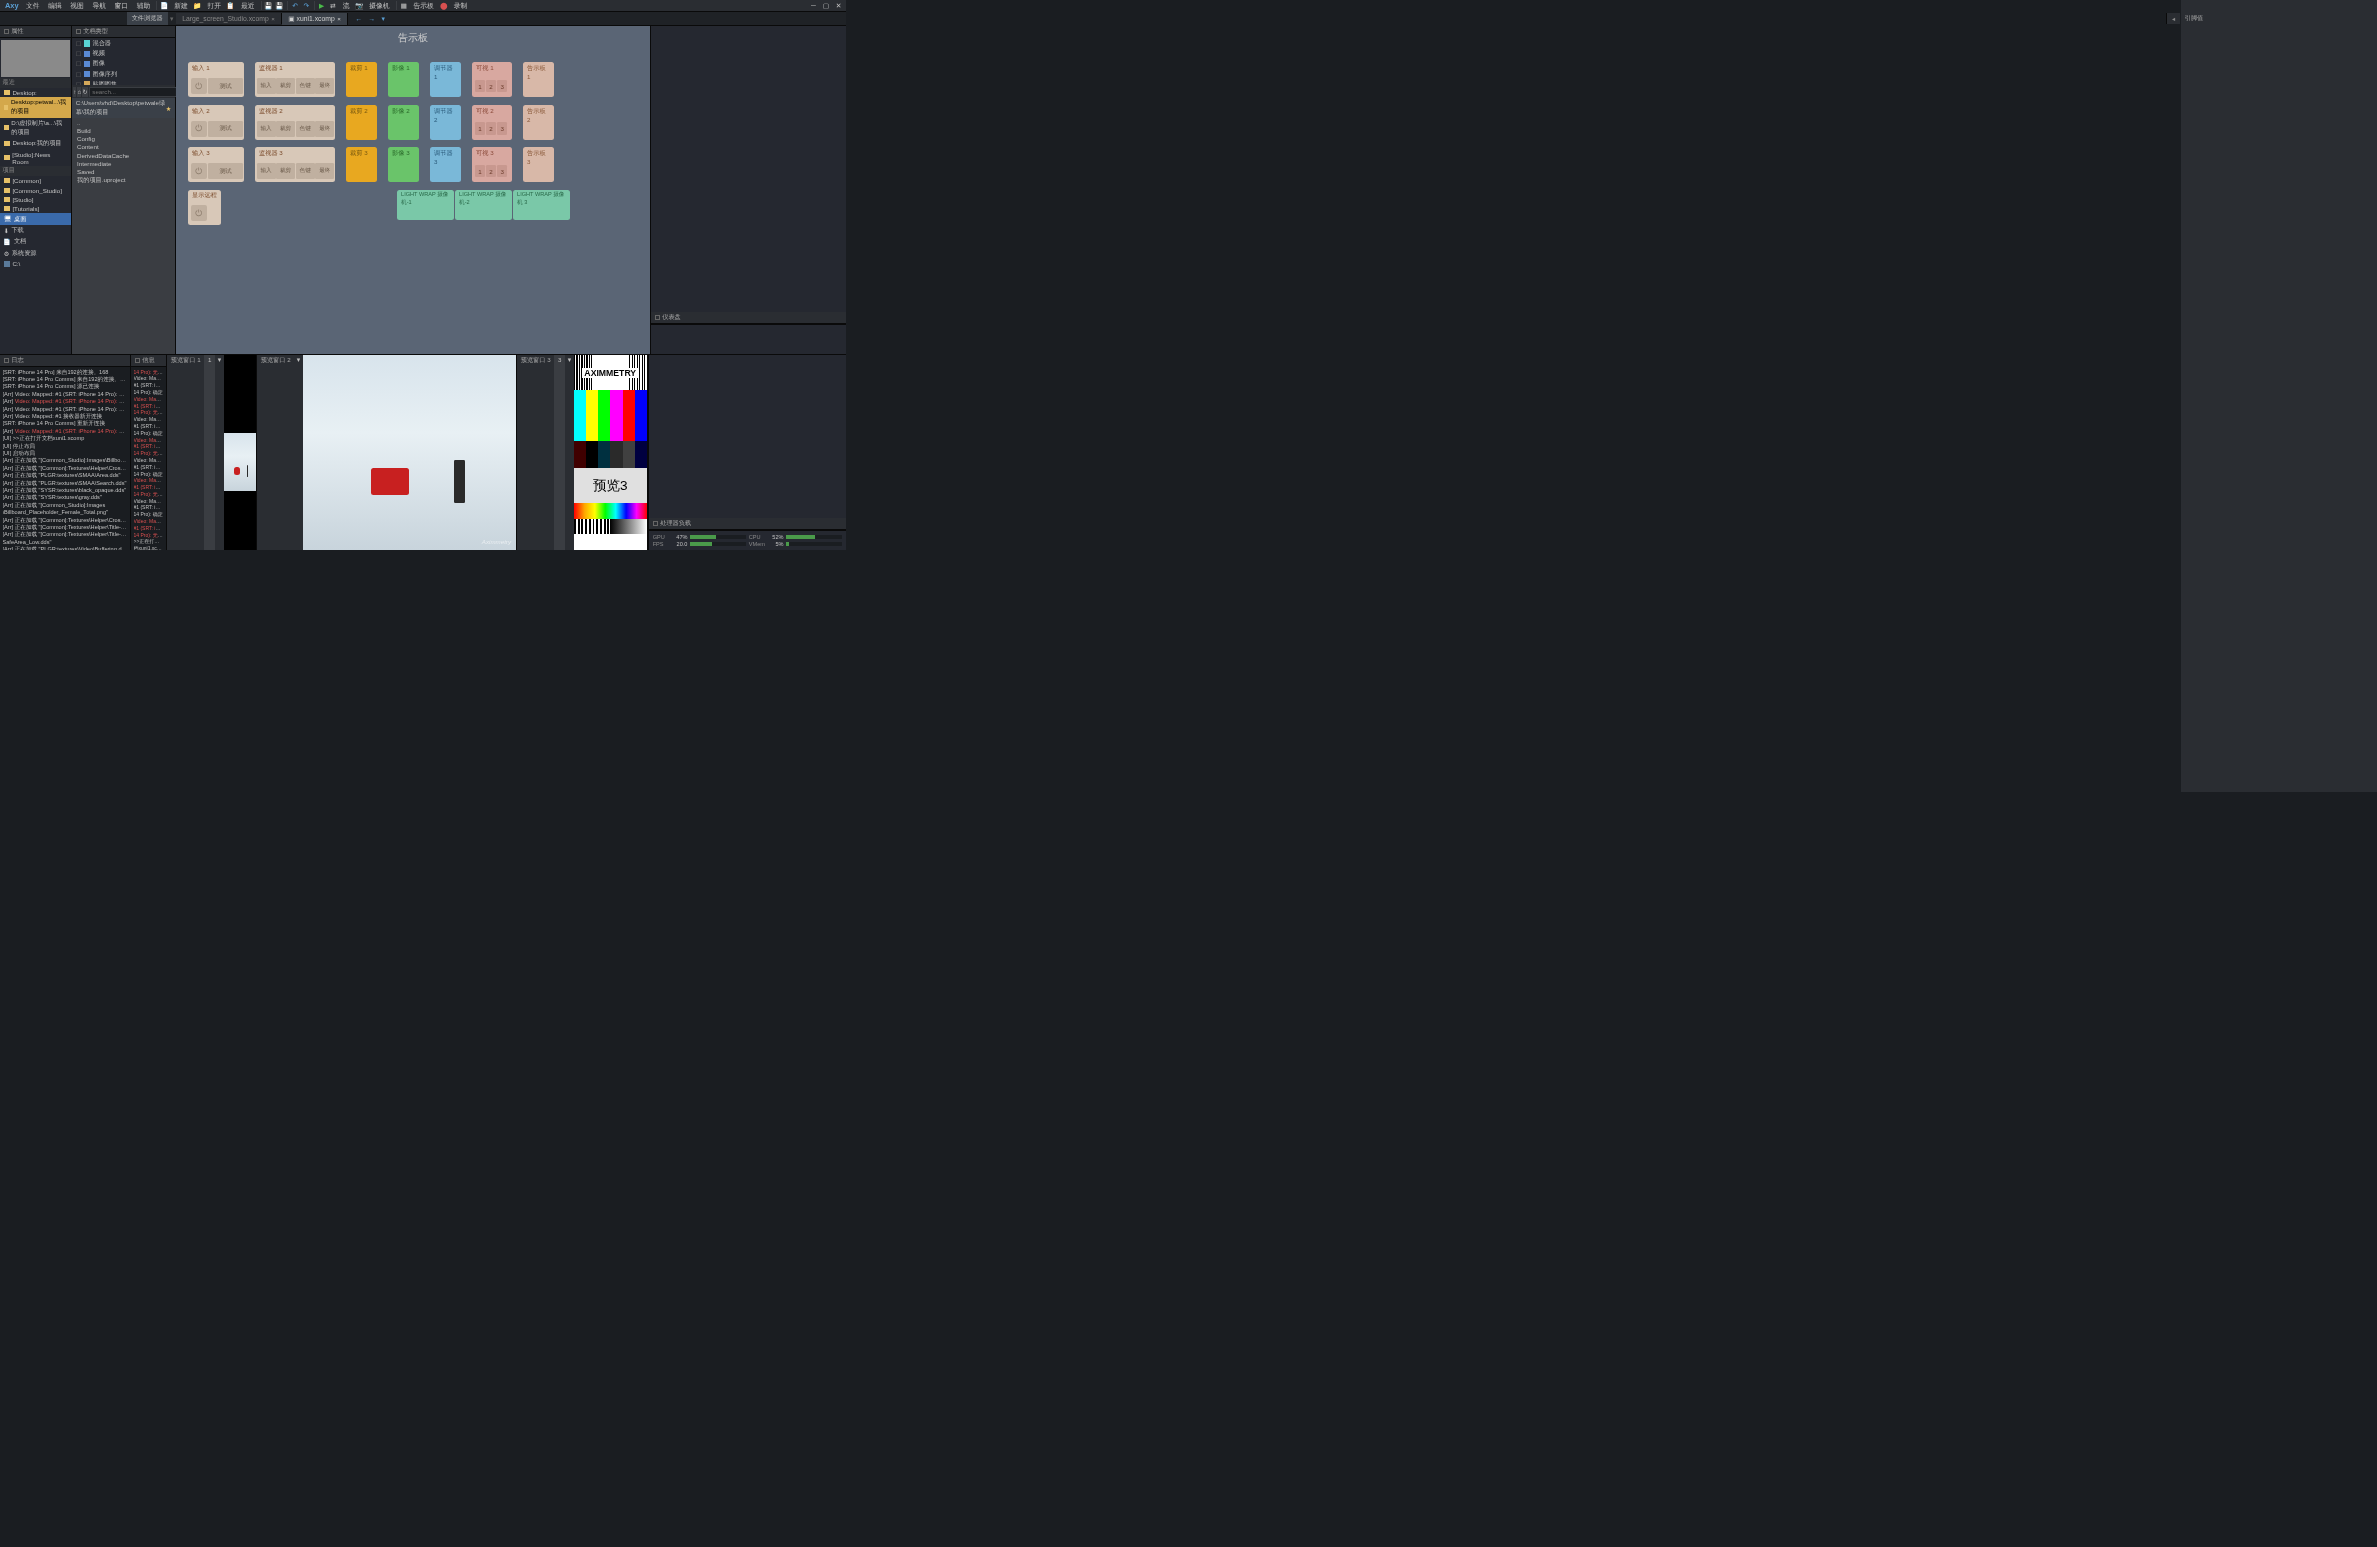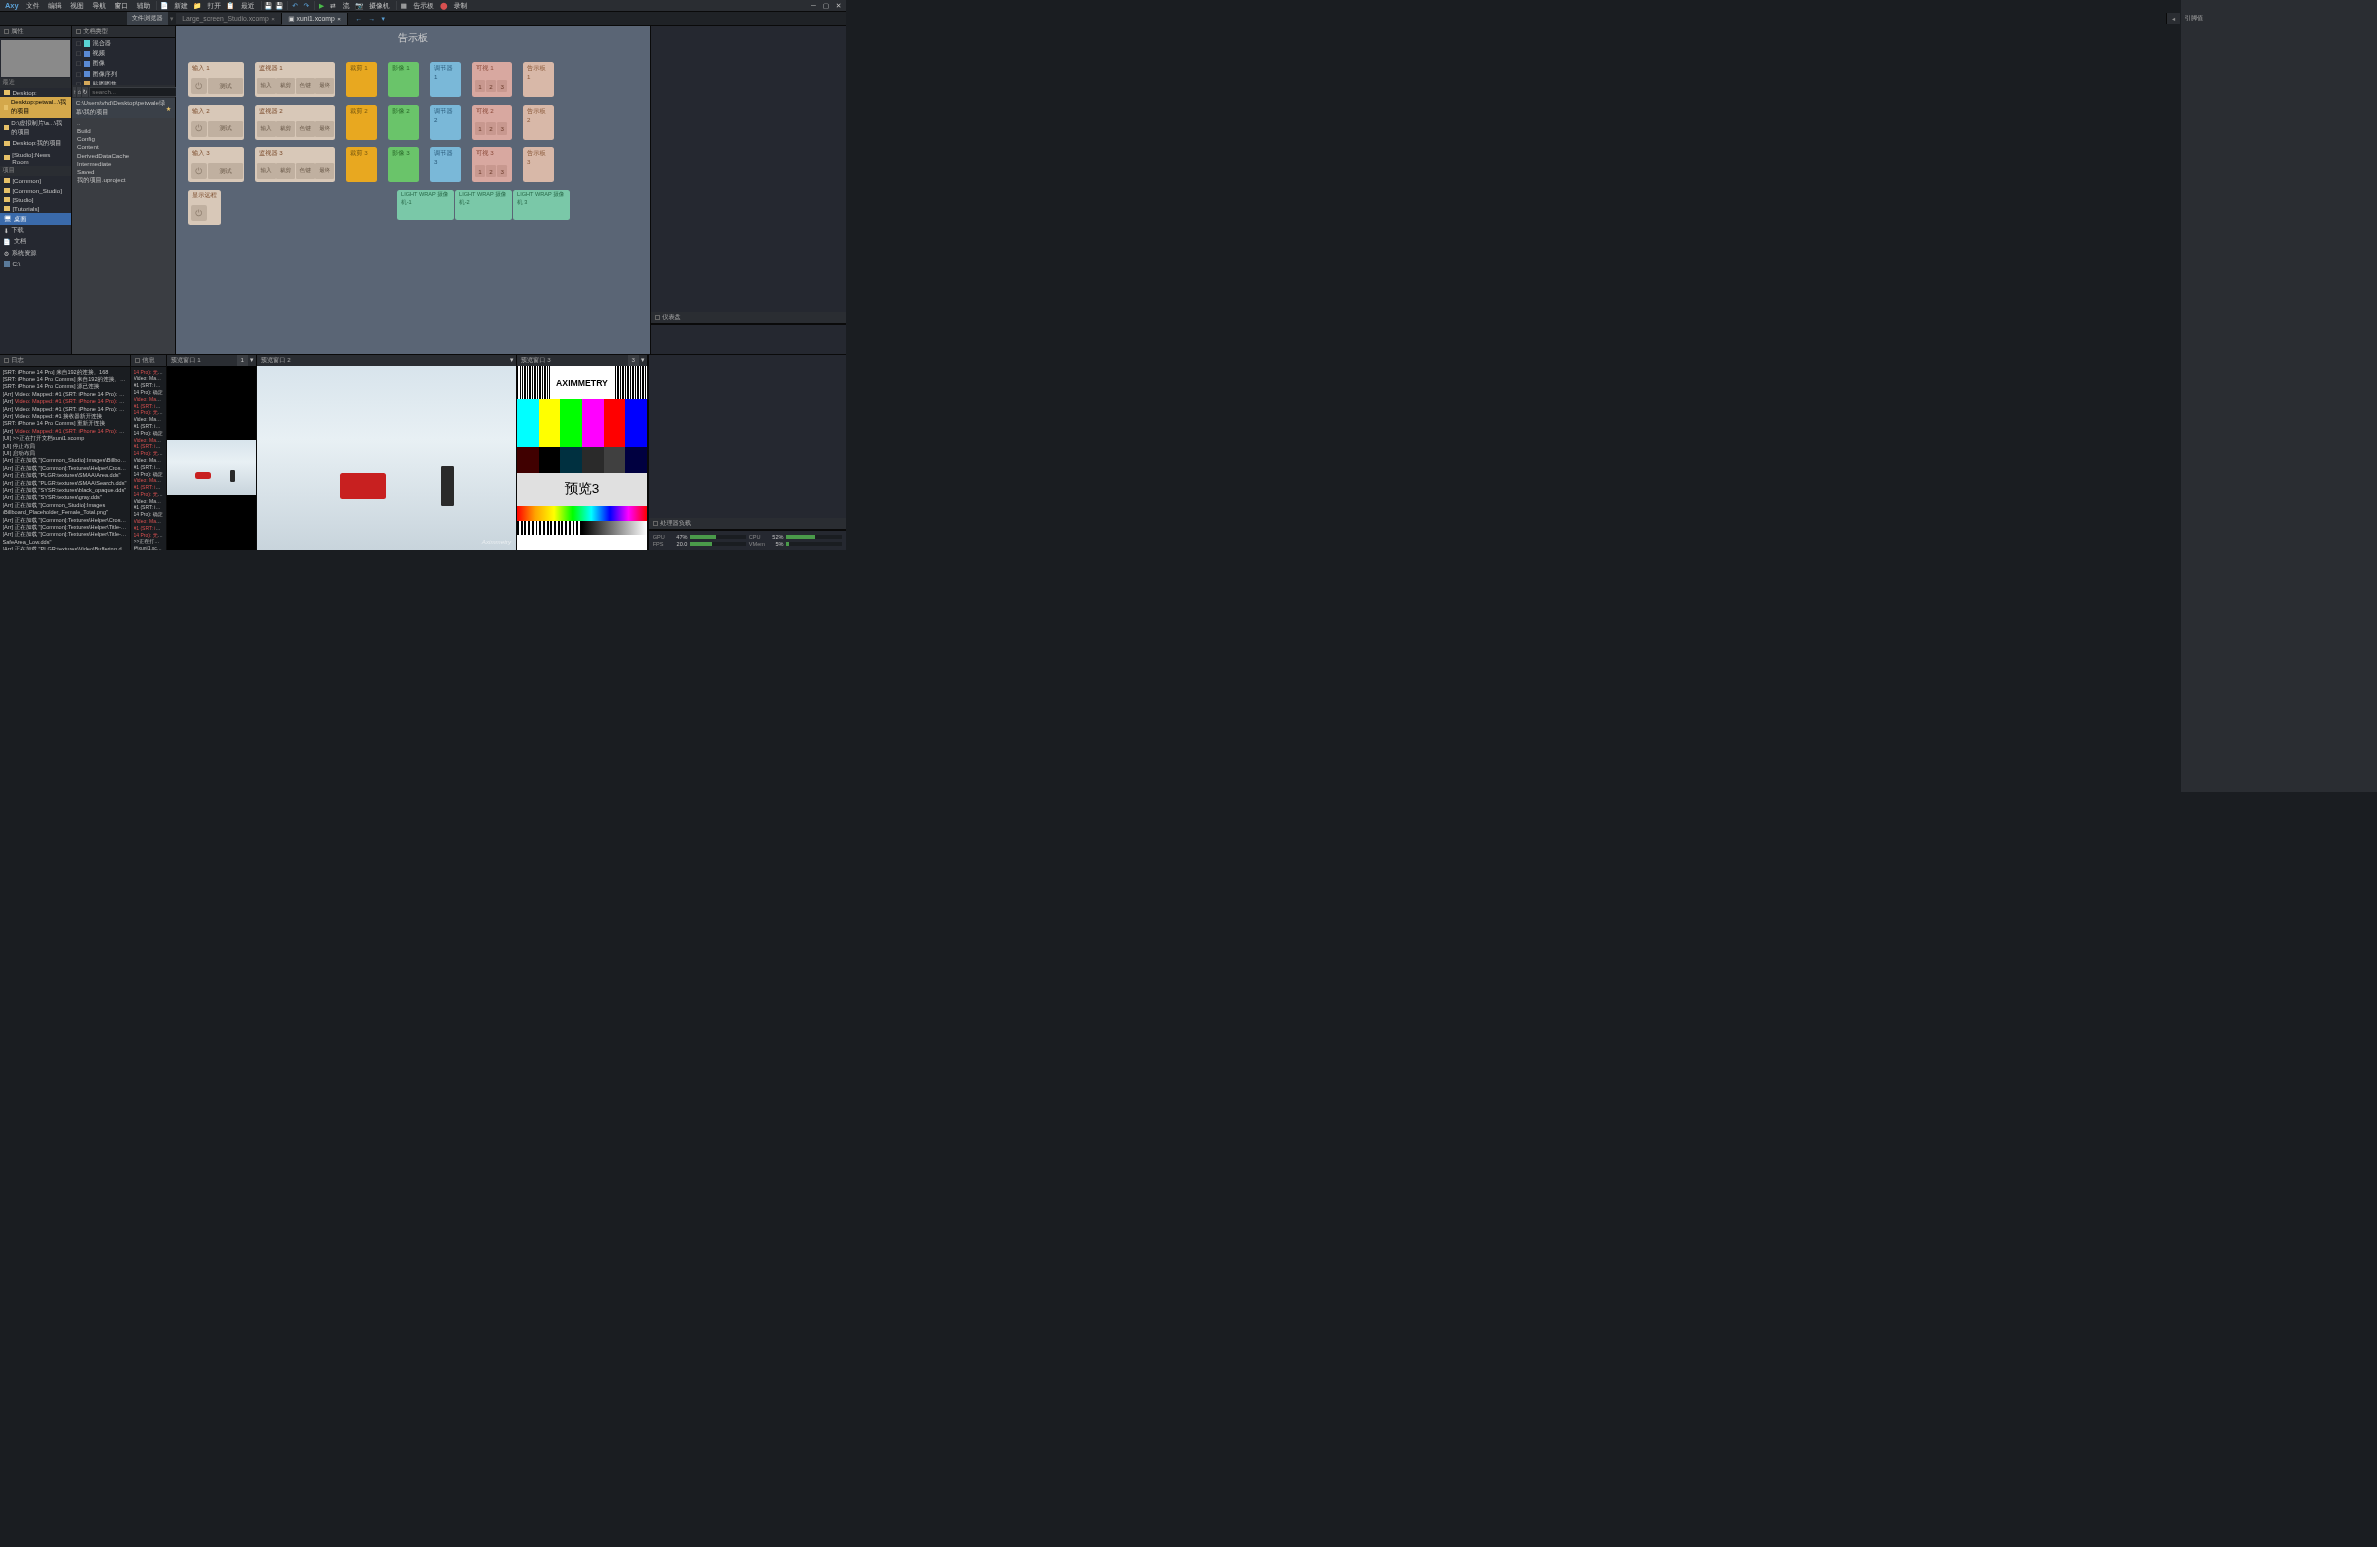--- a/index.html
+++ b/index.html
@@ -90,21 +90,21 @@
 
 .bottom { display: flex; height: 196px; border-top: 0.6px solid #0a0a0a; }
 .log-panel { width: 131px; background: #1a1d21; border-right: 0.6px solid #0a0a0a; display: flex; flex-direction: column; }
 .log-body { flex: 1; overflow: hidden; padding: 1.2px 2.5px; font-size: 5.6px; line-height: 7.4px; }
 .log-line { white-space: nowrap; overflow: hidden; text-overflow: ellipsis; }
 .log-line .tag { color: #c0c0c0; }
 .log-line .red { color: #d85050; }
 .log-panel2 { width: 36px; background: #1a1d21; border-right: 0.6px solid #0a0a0a; display: flex; flex-direction: column; }
 .log-panel2 .log-body { font-size: 5px; line-height: 6.8px; }
 
-.preview-panel { background: #14532d; border-right: 0.6px solid #0a0a0a; display: flex; flex-direction: column; position: relative; }
+.preview-panel { background: #14532d; border-right: 0.6px solid #0a0a0a; display: flex; flex-direction: row; position: relative; }
 .preview-panel.p1 { width: 90px; }
 .preview-panel.p2 { width: 260px; }
 .preview-panel.p3 { width: 131px; }
 .preview-hdr { display: flex; background: #2a2d32; }
 .preview-hdr .lbl { padding: 1.2px 3.7px; font-size: 6.2px; color: #aaa; }
 .preview-hdr .num { margin-left: auto; padding: 1.2px 3.7px; background: #3a3d42; font-size: 6.2px; }
 .preview-content { flex: 1; background: #000; position: relative; overflow: hidden; }
 .scene-img { position: absolute; inset: 0; background: linear-gradient(180deg, #d8e4ec 0%, #e8f0f4 40%, #c8d4dc 100%); }
 .car { position: absolute; bottom: 28%; left: 32%; width: 18%; height: 14%; background: #c82020; border-radius: 2.5px; }
 .person { position: absolute; bottom: 24%; right: 24%; width: 5%; height: 22%; background: #2a2a2a; border-radius: 1.2px; }

